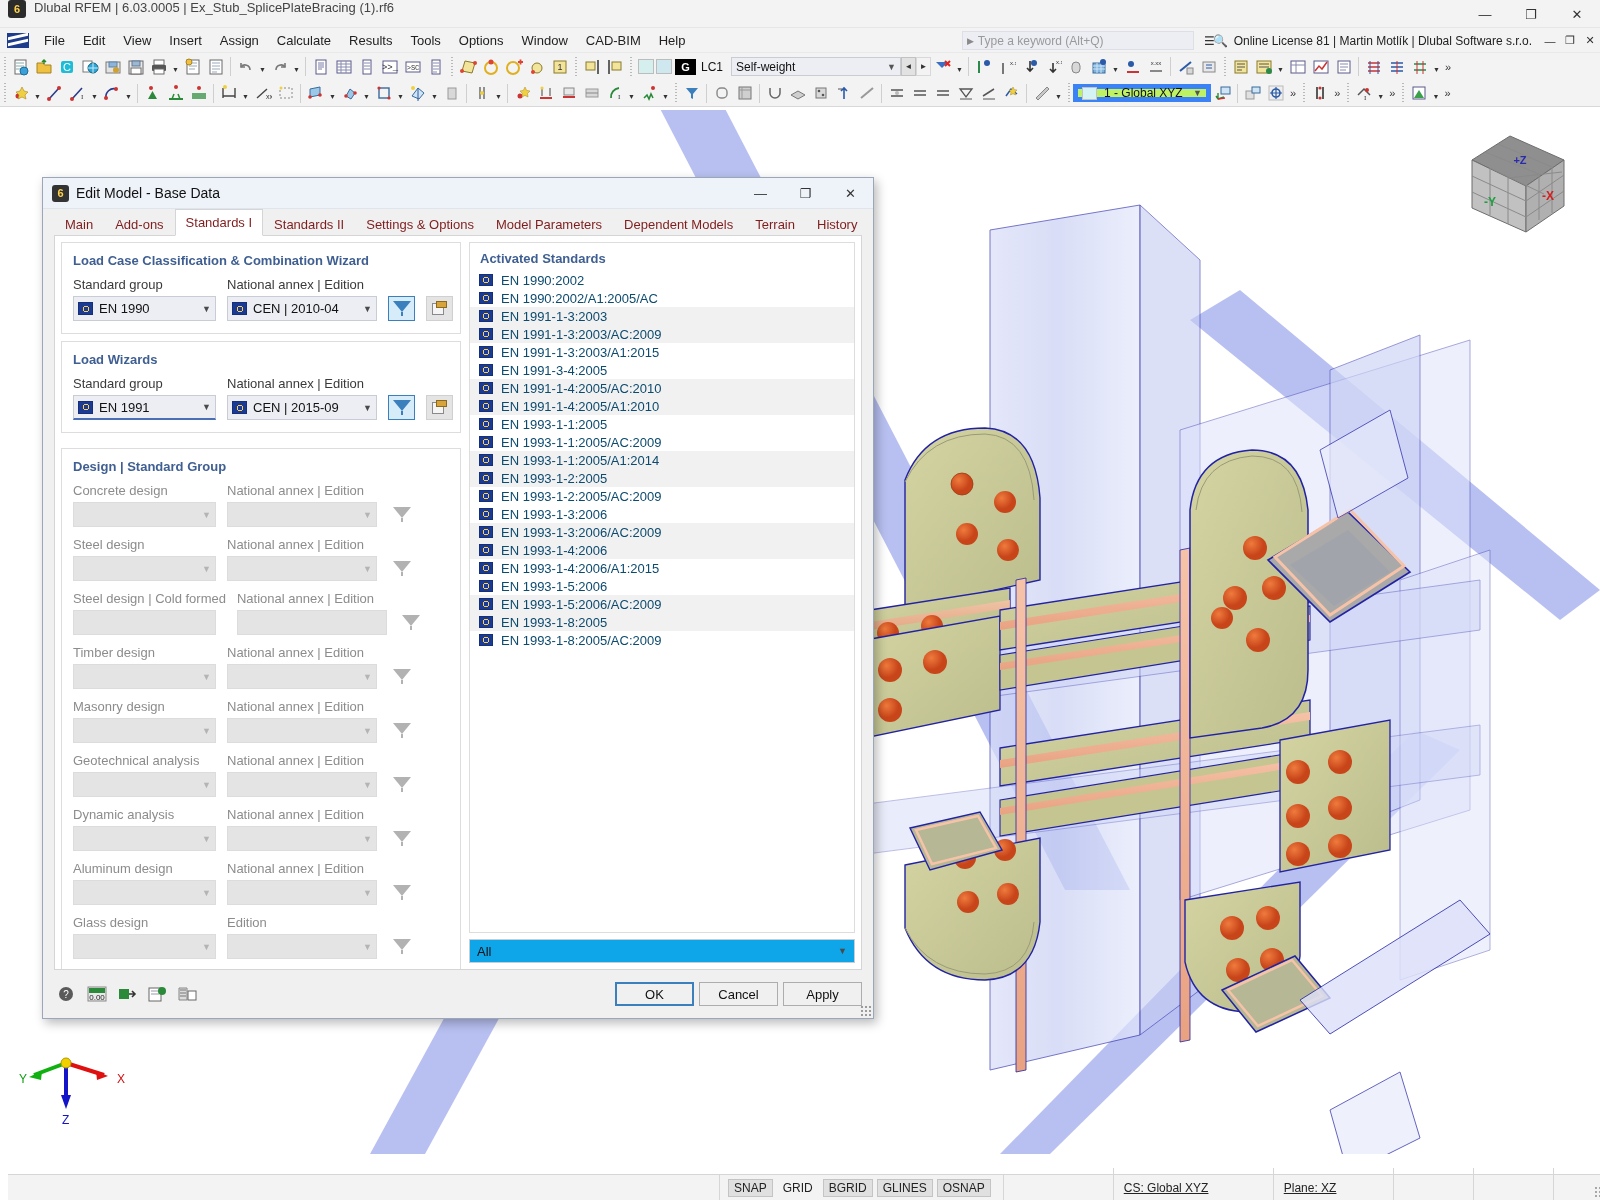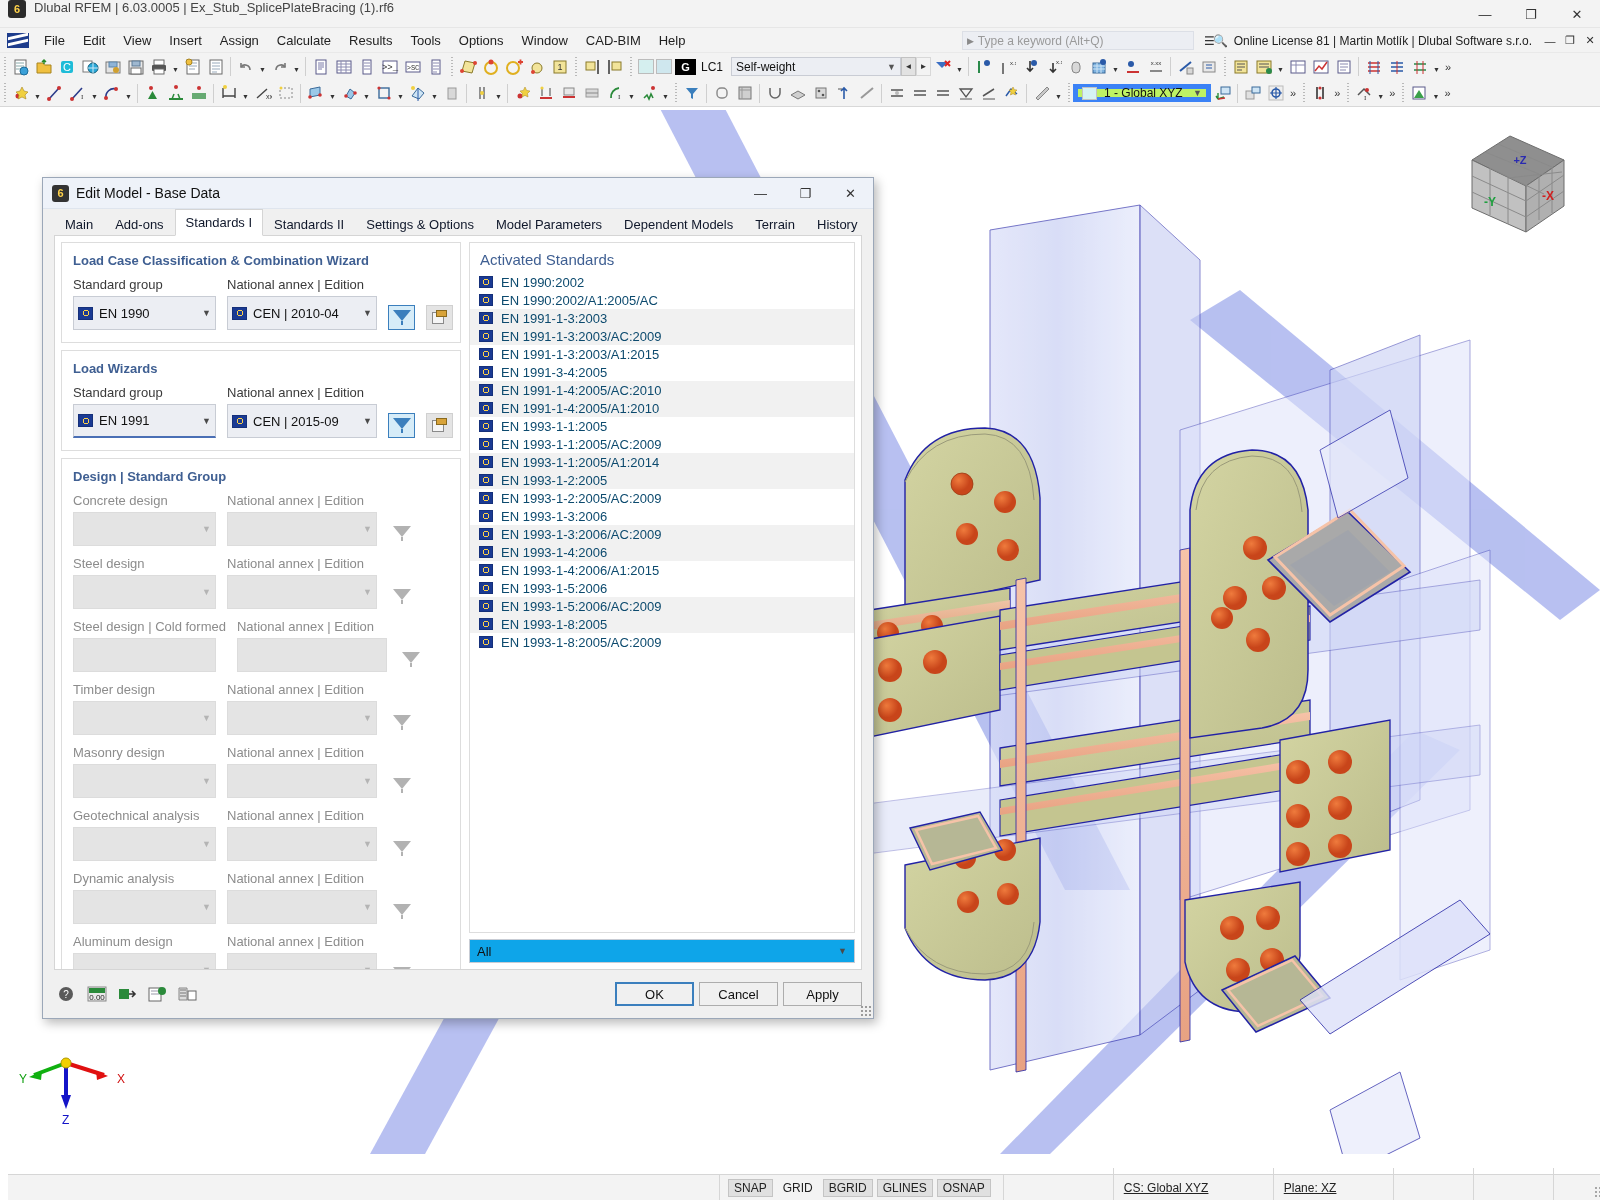--- a/index.html
+++ b/index.html
@@ -136,41 +136,41 @@
   .dlg-title .dico::after { content: "6"; position: absolute; inset: 0; color: #ffd24a;
                             font-size: 11px; font-weight: bold; text-align: center; line-height: 17px; }
   .dlg-title .dtxt { font-size: 14px; color: #111; }
   .dlg-wbtns { position: absolute; right: 0; top: 0; height: 31px; display: flex; }
   .dlg-wbtn { width: 45px; height: 31px; display:flex; align-items:center; justify-content:center;
               font-size: 13px; color: #333; }
 
   .dlg-tabs { height: 27px; background: #f0f0f0; display: flex; align-items: flex-end; padding-left: 11px; }
   .dtab {
     height: 25px; padding: 0 10px; display: flex; align-items: center; font-size: 13px;
-    color: #0f172a; background: #f0f0f0; border: 1px solid transparent; border-bottom: none;
+    color: #7f1d1d; background: #f0f0f0; border: 1px solid transparent; border-bottom: none;
   }
   .dtab.active { background: #fff; border-color: #d5d5d5; border-bottom: 1px solid #fff;
                  position: relative; z-index: 2; height: 27px; }
 
   .dlg-body {
     flex: 1; background: #fff; margin: 0 11px; border: 1px solid #d5d5d5;
     display: flex; padding: 6px; gap: 8px; overflow: hidden; margin-top: -1px;
   }
   .dlg-left { width: 400px; display: flex; flex-direction: column; gap: 7px; }
   .dlg-right { flex: 1; display: flex; flex-direction: column; gap: 6px; }
 
   .panel { background: #fff; border: 1px solid #ddd; padding: 10px 11px 12px 11px; }
   .panel-title { color: #3f5f92; font-weight: bold; font-size: 13px; margin-bottom: 9px; }
   .fieldrow { display: flex; align-items: flex-end; gap: 11px; }
   .fld { display: flex; flex-direction: column; }
   .fld-lbl { font-size: 13px; color: #3a3a3a; margin-bottom: 4px; }
   .fld-lbl.dim { color: #8c8c8c; }
 
   .combo {
-    height: 34px; background: #eceef3; border: 1px solid #c8ccd4; display: flex; align-items: center;
+    height: 25px; background: #eceef3; border: 1px solid #c8ccd4; display: flex; align-items: center;
     padding: 0 4px; font-size: 13px; color: #111;
   }
   .combo.active-ul { border-bottom: 2px solid #4a6fb5; }
   .combo.disabled { background: #e4e4e4; border-color: #dcdcdc; color: #9b9b9b; }
   .combo .euro { width: 15px; height: 13px; margin-right: 6px; position: relative; flex: none;
                  background: #1a3a93; border: 1px solid #15307a; }
   .combo .euro::after {
     content: ""; position: absolute; left: 50%; top: 50%; width: 8px; height: 8px;
     transform: translate(-50%,-50%); border-radius: 50%;
     background-image: radial-gradient(circle, transparent 2.2px, #ffd24a 2.4px, #ffd24a 3.2px, transparent 3.4px);
@@ -195,21 +195,21 @@
   .clip-ico { width: 17px; height: 15px; position: relative; }
   .clip-ico i { position: absolute; display: block; }
   .clip-ico i.p { left: 1px; top: 2px; width: 12px; height: 12px; background: #f5f5f5; border: 1px solid #8a8a8a; }
   .clip-ico i.q { left: 5px; top: 0px; width: 11px; height: 7px; background: #d8a33a; border: 1px solid #8a6a1e; }
 
   .dsg-grid { display: flex; flex-direction: column; gap: 10px; }
   .dsg-row { display: flex; align-items: flex-end; gap: 11px; }
 
   .std-panel { flex: 1; background: #fff; border: 1px solid #ddd; padding: 8px 0 0 0;
                display: flex; flex-direction: column; overflow: hidden; }
-  .std-title { color: #3f5f92; font-weight: normal; font-size: 15px; padding: 0 10px 5px 10px; }
+  .std-title { color: #3f5f92; font-weight: bold; font-size: 13px; padding: 0 10px 5px 10px; }
   .std-list { flex: 1; overflow: hidden; }
   .std-item { display: flex; align-items: center; height: 18px; padding-left: 9px; font-size: 13px; color: #0c4a6e; }
   .std-item.alt { background: #f1f1f1; }
   .std-item .euro {
     width: 14px; height: 12px; margin-right: 8px; position: relative; flex: none;
     background: #1a3a93; border: 1px solid #15307a;
   }
   .std-item .euro::after {
     content: ""; position: absolute; left: 50%; top: 50%; width: 8px; height: 8px;
     transform: translate(-50%,-50%); border-radius: 50%;
@@ -1158,21 +1158,21 @@
             </div>
             <div class="btn-sq plain">
               <span class="clip-ico">
                   <i class="p"></i>
                   <i class="q"></i>
                 </span>
             </div>
           </div>
         </div>
 
-        <div class="panel" style="flex:1;">
+        <div class="panel" style="flex:1;margin-top:8px;">
           <div class="panel-title">Design | Standard Group</div>
           <div class="dsg-grid">
 
             <div class="dsg-row">
               <div class="fld">
                 <span class="fld-lbl dim">Concrete design</span>
                 <div class="combo w1 disabled">
                     <span class="cchev">▼</span>
                   </div>
               </div>

